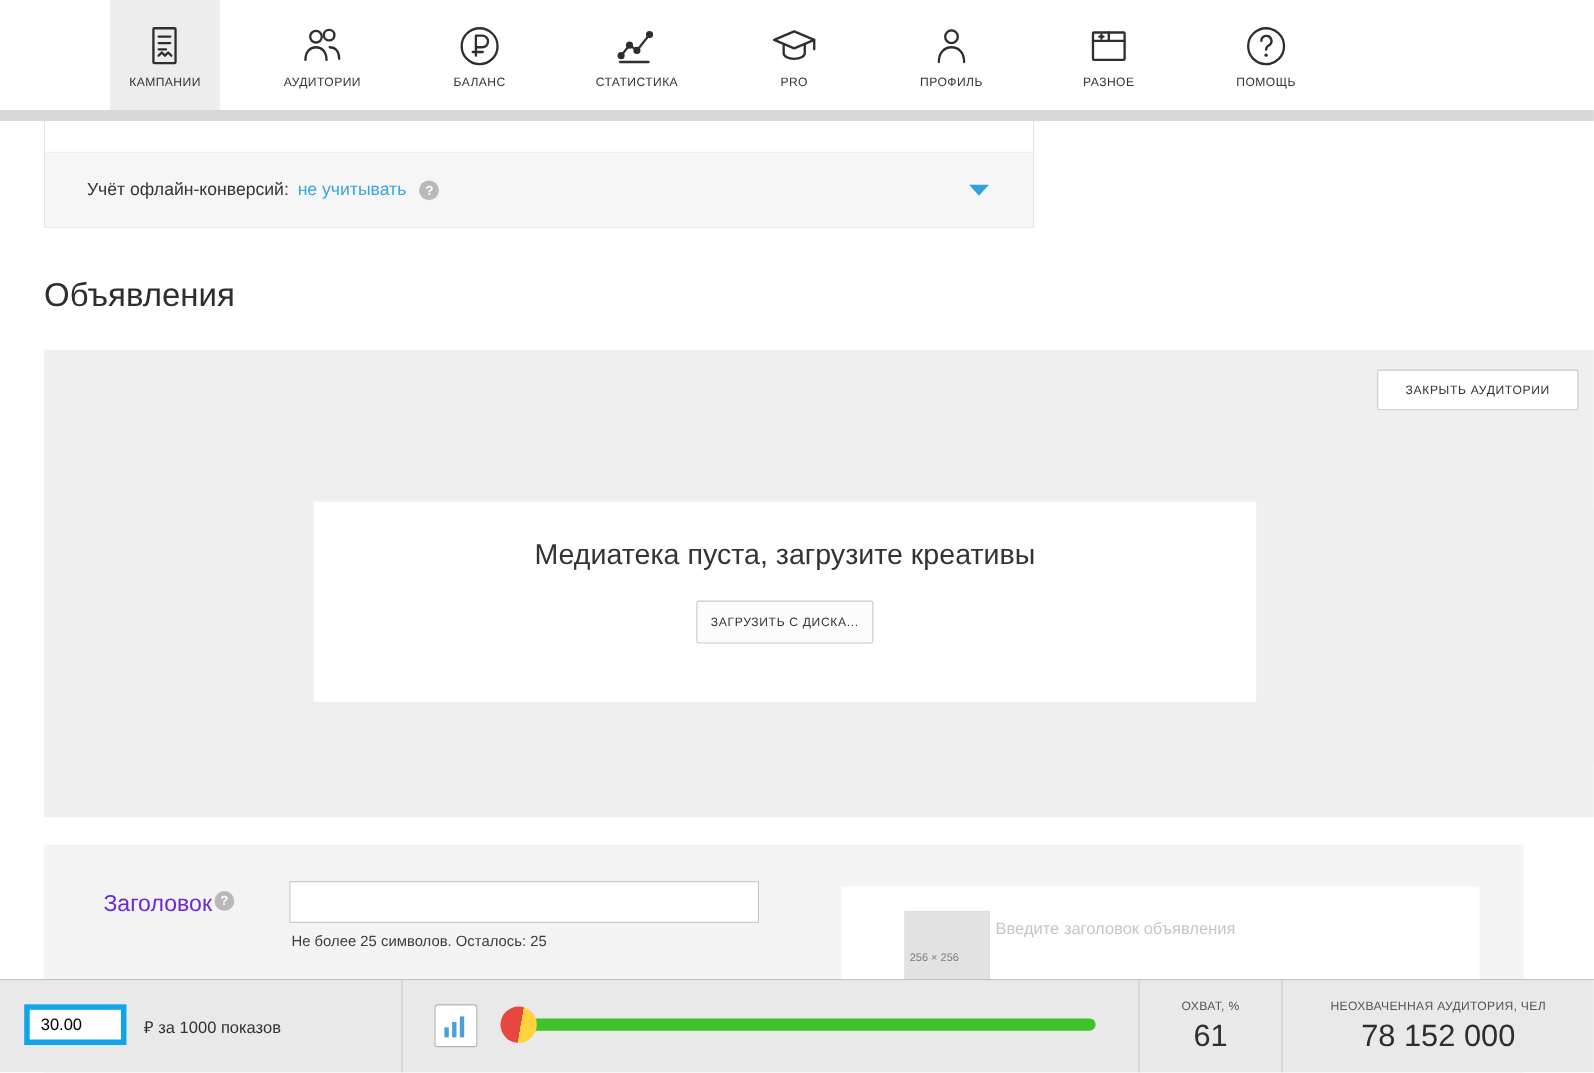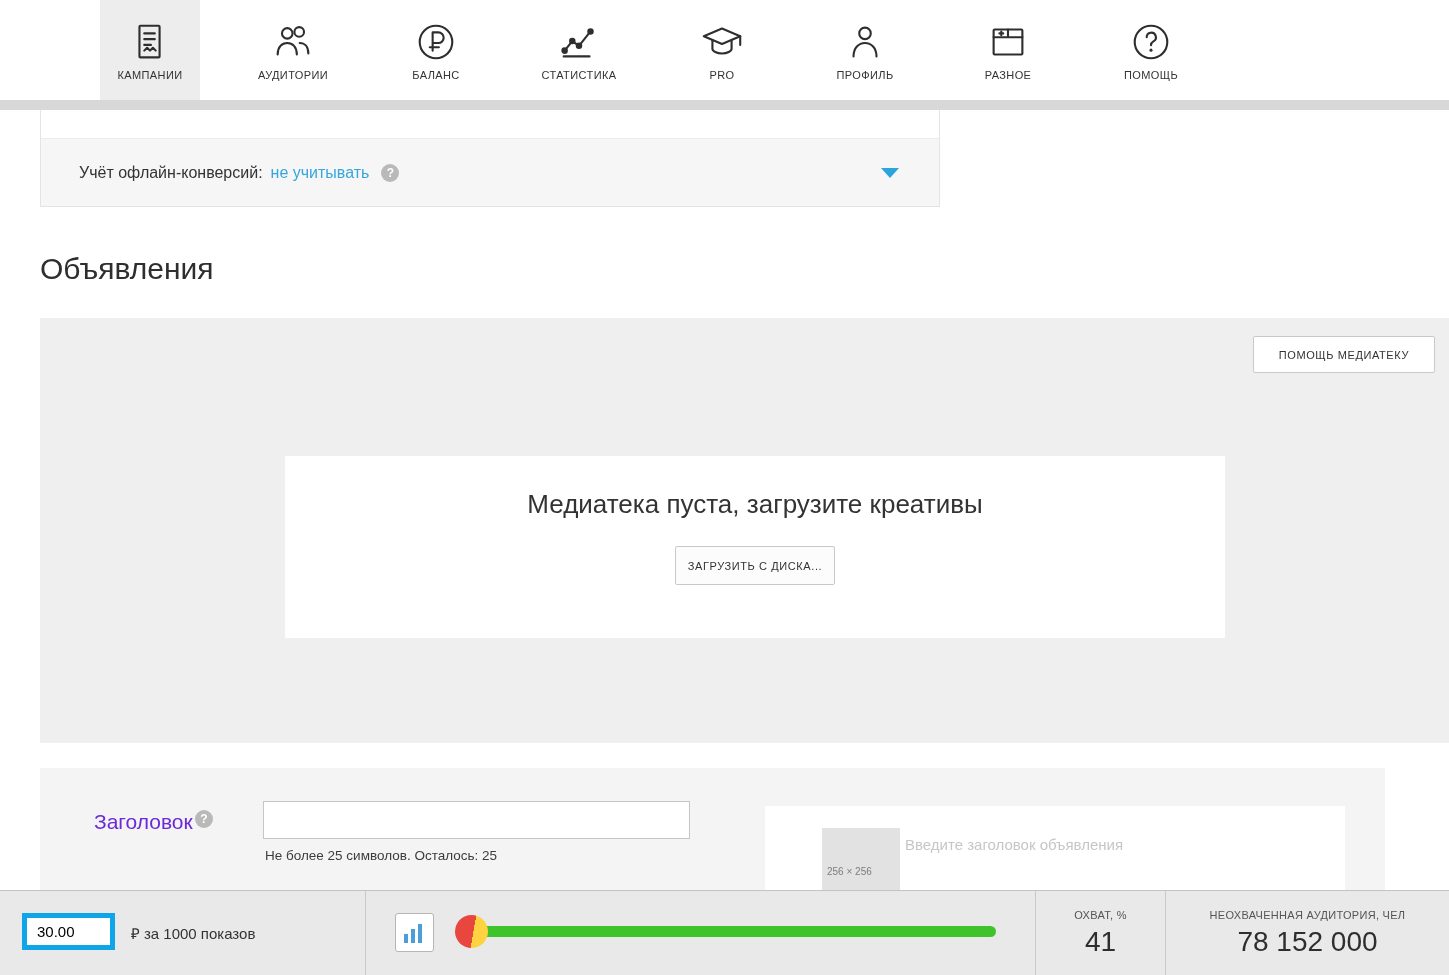--- a/index.html
+++ b/index.html
@@ -24,21 +24,21 @@
   .conv-label{font-size:16px;color:#333}
   .conv-value{font-size:16px;color:#35a7dc;margin-left:8px;cursor:pointer}
   .help-dot{width:18px;height:18px;border-radius:50%;background:#b9b9b9;color:#fff;font-size:12px;font-weight:bold;display:inline-flex;align-items:center;justify-content:center;margin-left:12px;flex:0 0 auto;cursor:pointer}
   .conv-caret{position:absolute;right:40px;top:50%;transform:translateY(-50%);width:0;height:0;border-left:9px solid transparent;border-right:9px solid transparent;border-top:10px solid #2ba4dd;cursor:pointer}
 
   
   .ads-title{margin:45px 0 32px 40px;font-size:30px;font-weight:400;color:#2e2e2e}
 
   .media-panel{margin-left:40px;width:1409px;height:425px;background:#efefef;position:relative}
   .close-media-btn{position:absolute;top:18px;right:14px;height:37px;padding:0 25px;background:#fff;border:1px solid #c9c9c9;border-radius:2px;font-size:11px;letter-spacing:.6px;color:#333;cursor:pointer;font-family:inherit}
-  .media-empty{position:absolute;left:245px;top:138px;width:940px;height:182px;background:#fff;text-align:center}
+  .media-empty{position:absolute;left:245px;top:138px;width:857px;height:182px;background:#fff;text-align:center}
   .media-empty-text{font-size:26px;color:#333;margin-top:33px;font-weight:400}
   .upload-btn{margin-top:26px;height:39px;padding:0 12px;background:#fcfcfc;border:1px solid #c9c9c9;border-radius:2px;font-size:11px;letter-spacing:.6px;color:#333;cursor:pointer;font-family:inherit}
 
   
   .title-form{margin:25px 0 0 40px;width:1345px;height:210px;background:#f4f4f4;position:relative}
   .form-label{position:absolute;left:54px;top:42px;font-size:21px;color:#6d28d9}
   .form-help{position:absolute;left:155px;top:42px;margin-left:0}
   .title-input{position:absolute;left:223px;top:33px;width:427px;height:38px;border:1px solid #c6c6c6;font-size:15px;padding:0 10px;box-sizing:border-box;font-family:inherit;background:#fff}
   .char-hint{position:absolute;left:225px;top:80px;font-size:13.5px;color:#3c3c3c}
   .preview-box{position:absolute;left:725px;top:38px;width:580px;height:150px;background:#fff}
@@ -172,21 +172,21 @@
     <span class="conv-label">Учёт офлайн-конверсий:</span>
     <span class="conv-value">не учитывать</span>
     <span class="help-dot">?</span>
     <span class="conv-caret"></span>
   </div>
 </div>
 
 <h1 class="ads-title">Объявления</h1>
 
 <div class="media-panel">
-  <button class="close-media-btn">ПОМОЩЬ МЕДИАТЕКУ</button>
+  <button class="close-media-btn">ЗАКРЫТЬ АУДИТОРИИ</button>
   <div class="media-empty">
     <div class="media-empty-text">Медиатека пуста, загрузите креативы</div>
     <button class="upload-btn">ЗАГРУЗИТЬ С ДИСКА...</button>
   </div>
 </div>
 
 <div class="title-form">
   <span class="form-label">Заголовок</span>
   <span class="help-dot form-help">?</span>
   <input class="title-input" type="text" value="" style="">
@@ -213,21 +213,21 @@
         <i></i>
       </span>
   </button>
   <div class="slider-track"></div>
   <div class="slider-handle"></div>
 
   <div class="f-div d2"></div>
 
   <div class="stat stat-coverage">
     <span class="stat-label">ОХВАТ, %</span>
-    <span class="stat-value">41</span>
+    <span class="stat-value">61</span>
   </div>
 
   <div class="f-div d3"></div>
 
   <div class="stat stat-unreached">
     <span class="stat-label">НЕОХВАЧЕННАЯ АУДИТОРИЯ, ЧЕЛ</span>
     <span class="stat-value">78 152 000</span>
   </div>
 </div>
 

